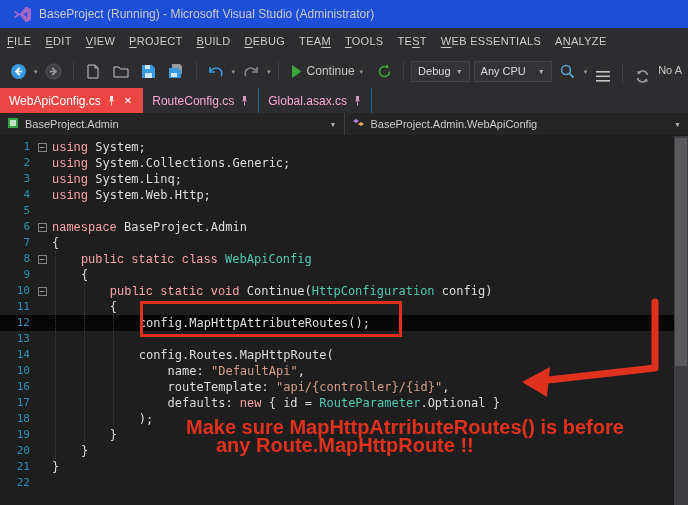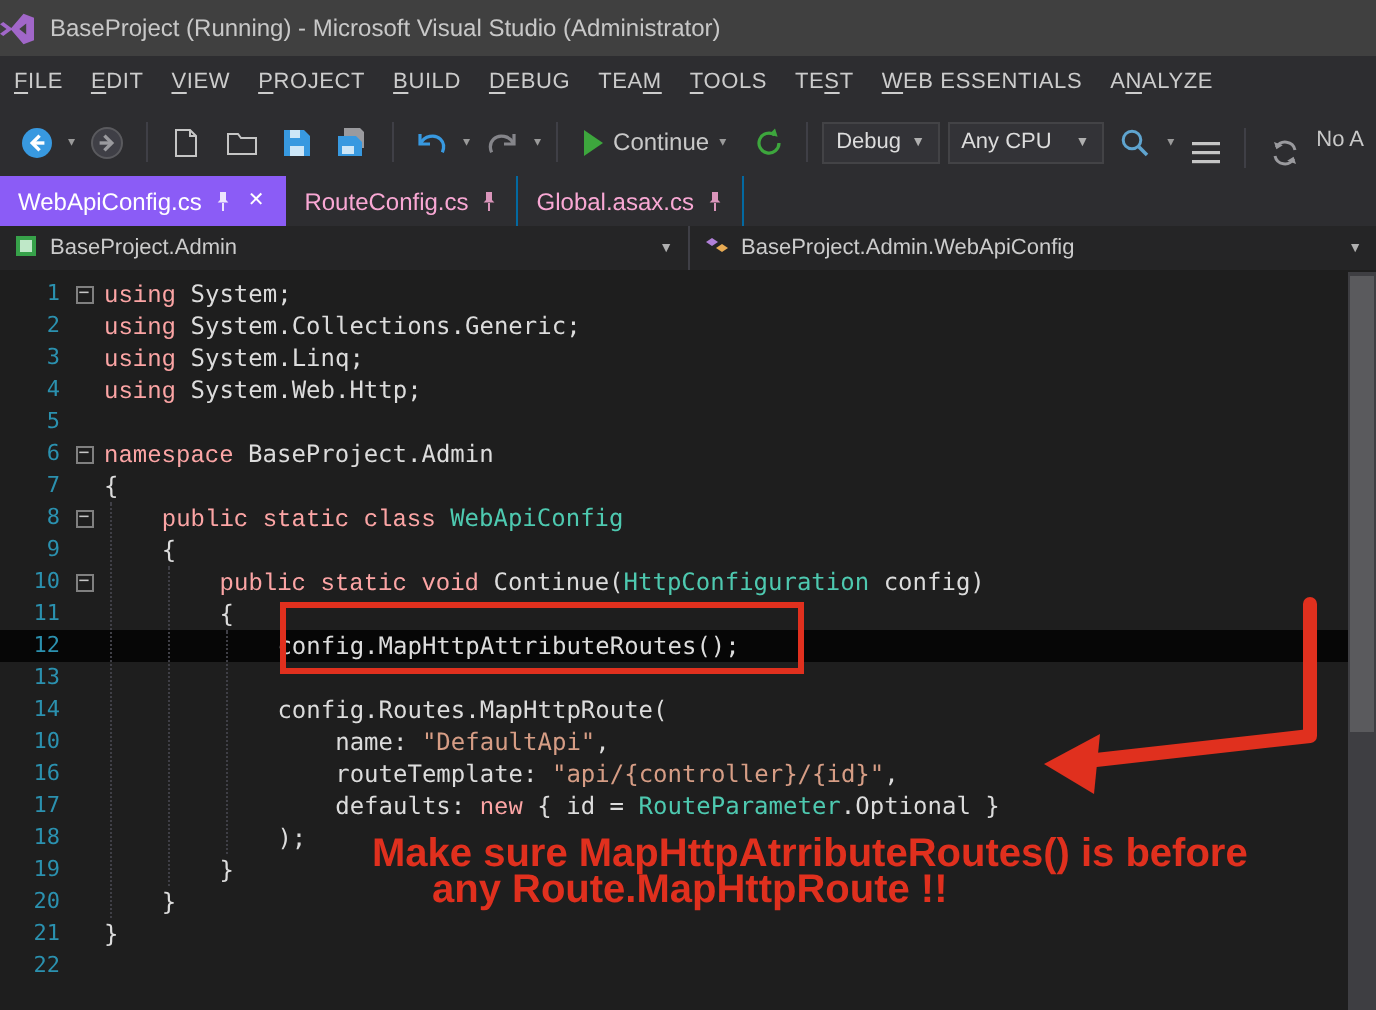--- a/index.html
+++ b/index.html
@@ -4,21 +4,21 @@
 <style>
   html,body{margin:0;padding:0;}
   body{
     width:688px;height:505px;overflow:hidden;background:#1E1E1E;
     font-family:"Liberation Sans", sans-serif;
     -webkit-font-smoothing:antialiased;
   }
   .vs{position:relative;width:688px;height:505px;background:#2D2D30;}
 
   
-  .titlebar{height:28px;display:flex;align-items:center;gap:8px;padding:0 0;background:#404040;color:#C8C8C8;font-size:12px;}
+  .titlebar{height:28px;display:flex;align-items:center;gap:8px;padding:0 14px;background:#1d4ed8;color:#C8C8C8;font-size:12px;}
   .vslogo{display:flex;align-items:center;}
 
   
   .menubar{height:26px;display:flex;align-items:center;padding:0 0;color:#CCCCCC;font-size:11px;background:#2D2D30;}
   .menu-item{padding:4px 7px;letter-spacing:.3px;cursor:default;}
   .menu-item u{text-underline-offset:2px;}
 
   
   .toolbar{height:34px;display:flex;align-items:center;padding:0 6px;gap:4px;background:#2D2D30;overflow:hidden;}
   .tbtn{height:24px;min-width:20px;display:flex;align-items:center;justify-content:center;gap:2px;padding:0 2px;}
@@ -27,21 +27,21 @@
   .combo{height:21px;background:#333337;border:1px solid #434346;color:#DCDCDC;font-size:11px;display:flex;align-items:center;padding:0 6px;box-sizing:border-box;}
   .combo .caret{margin-left:auto;font-size:7px;color:#B0B0B0;}
   .combo.w62{width:64px;}
   .combo.w84{width:86px;}
   .continue-btn{display:flex;align-items:center;gap:5px;padding:0 5px;height:24px;color:#C8C8C8;font-size:12px;}
   .right-group{margin-left:auto;display:flex;gap:4px;color:#C8C8C8;font-size:11px;white-space:nowrap;margin-top:10px;}
 
   
   .tabstrip{height:25px;display:flex;align-items:stretch;background:#2D2D30;font-size:12px;}
   .tab{display:flex;align-items:center;gap:6px;padding:0 9px;color:#f9a8d4;border-right:1px solid #0369a1;cursor:default;}
-  .tab.active{background:#8b5cf6;color:#FFFFFF;border-right:none;}
+  .tab.active{background:#ef4444;color:#FFFFFF;border-right:none;}
   .tab .pin{display:flex;align-items:center;opacity:.85;}
   .tab .close{font-size:10px;line-height:1;padding:1px 2px;}
 
   
   .navbar{height:22px;display:flex;background:#252526;border-bottom:1px solid #1E1E1E;}
   .crumb{flex:1;display:flex;align-items:center;gap:6px;padding:0 7px;color:#CCCCCC;font-size:11px;box-sizing:border-box;}
   .crumb.leftc{border-right:1px solid #3F3F46;}
   .crumb .caret{margin-left:auto;font-size:7px;color:#B0B0B0;}
 
   

